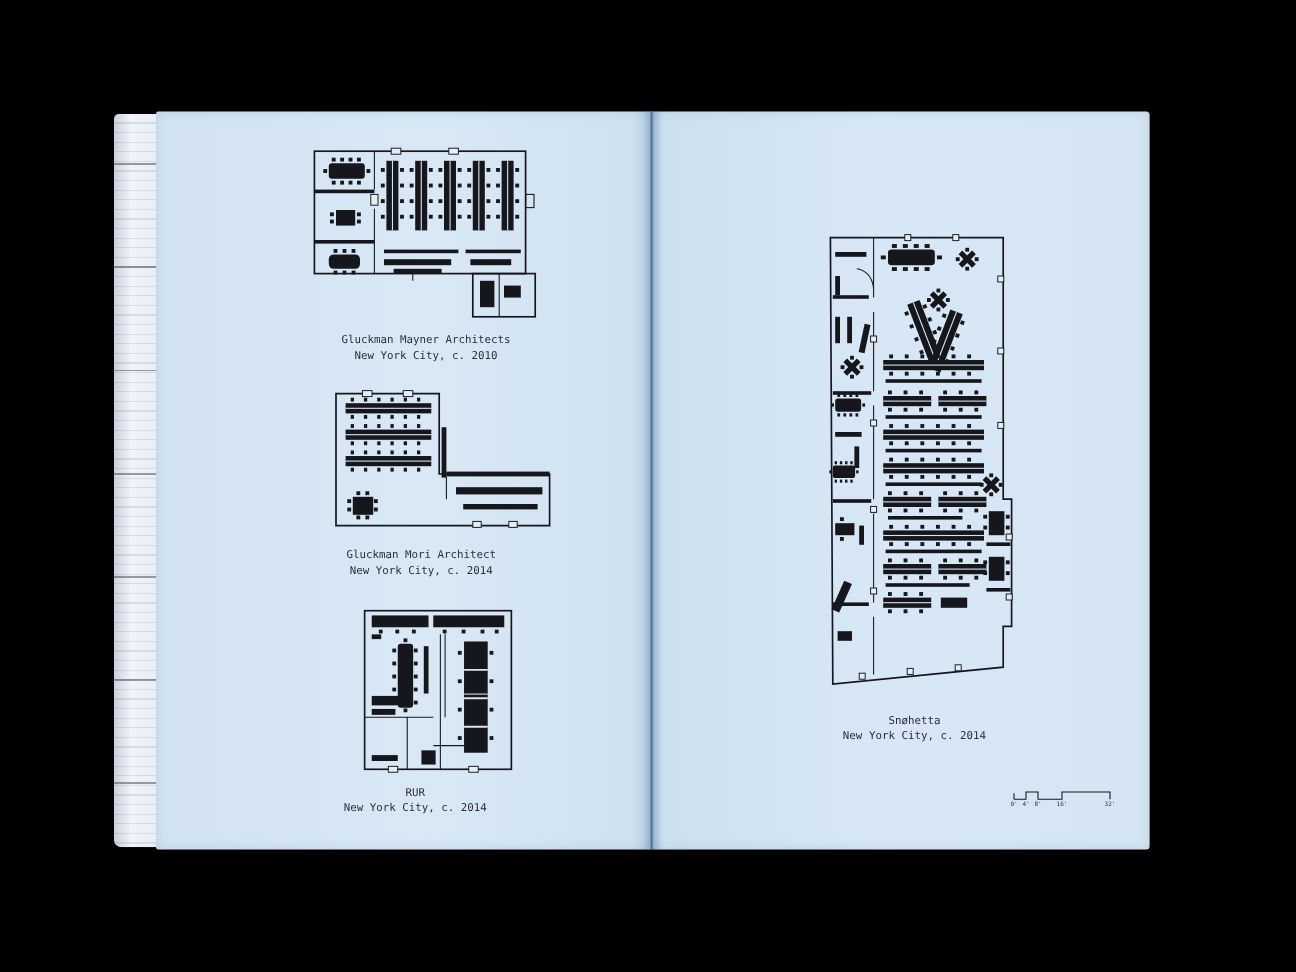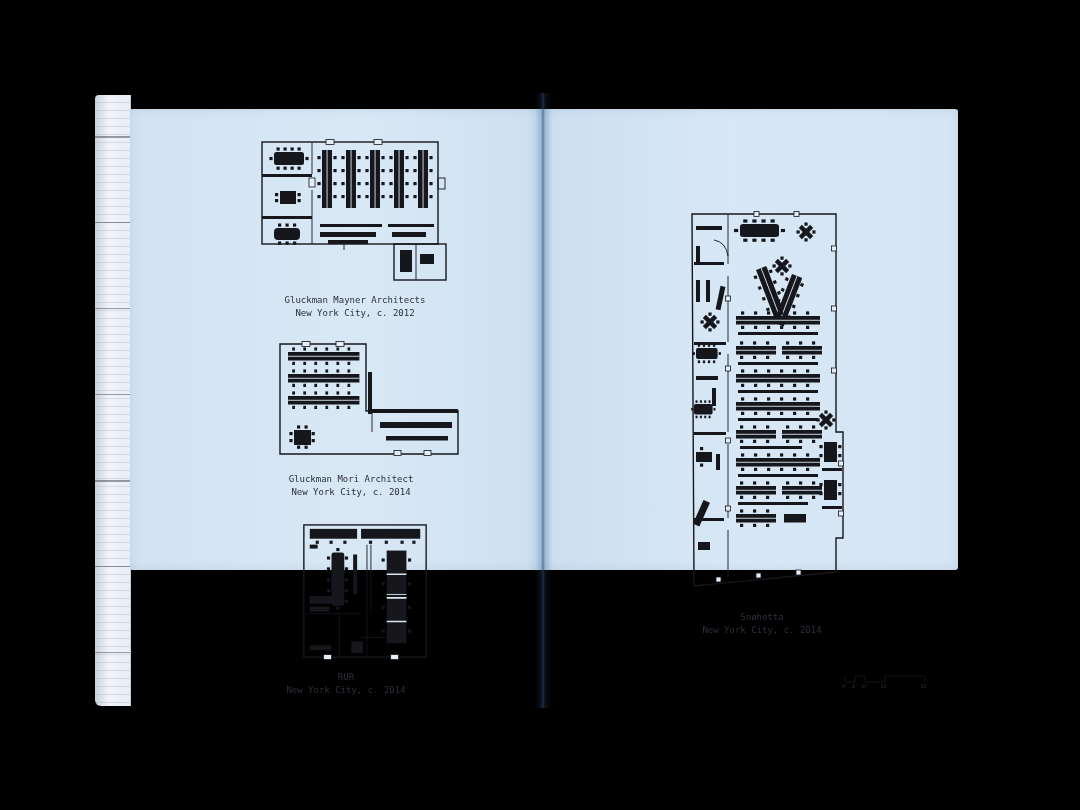--- a/index.html
+++ b/index.html
@@ -15,21 +15,21 @@
   .fore-edge{
     position:absolute;left:0;top:2px;width:35px;height:611px;
     background:
       repeating-linear-gradient(to bottom, rgba(70,80,95,0) 0 41px, rgba(70,80,95,.55) 41px 42.5px, rgba(70,80,95,0) 42.5px 86px),
       repeating-linear-gradient(to bottom, rgba(150,160,175,0) 0 7px, rgba(150,160,175,.28) 7px 8px),
       linear-gradient(to right,#c9d2dd,#f0f4f9 40%,#e7eef6);
     border-radius:4px 0 0 6px;
     border-right:1px solid #c2cedb;
   }
   .page{
-    position:absolute;top:16px;height:461px;
+    position:absolute;top:0;height:615px;
     box-shadow: inset 0 0 10px rgba(90,120,155,.18);
   }
   .left-page{
     left:35px;width:413px;
     background:linear-gradient(to right,#d2e2f1,#d9e8f5 55%,#cfe1f0 96%,#b3cde6 100%);
     border-radius:2px 0 0 2px;
   }
   .right-page{
     left:448px;width:415px;
     background:linear-gradient(to right,#a9c6e0 0,#cfe0ف0 0,#cce0f0 2.5%,#d8e7f5 45%,#d5e5f3 100%);
@@ -207,21 +207,21 @@
           <rect x="80" y="108" width="40" height="4" class="blk"></rect>
           <rect x="140" y="92" width="46" height="3" class="blk"></rect>
           <rect x="144" y="100" width="34" height="5" class="blk"></rect>
           <rect x="152" y="118" width="12" height="22" class="blk"></rect>
           <rect x="172" y="122" width="14" height="10" class="blk"></rect>
         </svg>
       </div>
 
       <div class="caption" style="left:105px;top:185px">
         <div>Gluckman Mayner Architects</div>
-        <div>New York City, c. 2012</div>
+        <div>New York City, c. 2010</div>
       </div>
 
       <div class="plan" style="left:138px;top:227px;width:194px;height:126px">
         <svg viewBox="0 0 194 126">
           <path class="wall" d="M12,8 H98 V75 H190 V118 H12 Z"></path>
           <rect x="100" y="36" width="4" height="42" class="blk"></rect>
           <rect x="104" y="73" width="86" height="4" class="blk"></rect>
           <path class="wall thin" d="M104,77 V96"></path>
           <g transform="translate(20,16) scale(0.85,1)">
               <use href="#hdesk84"></use>

